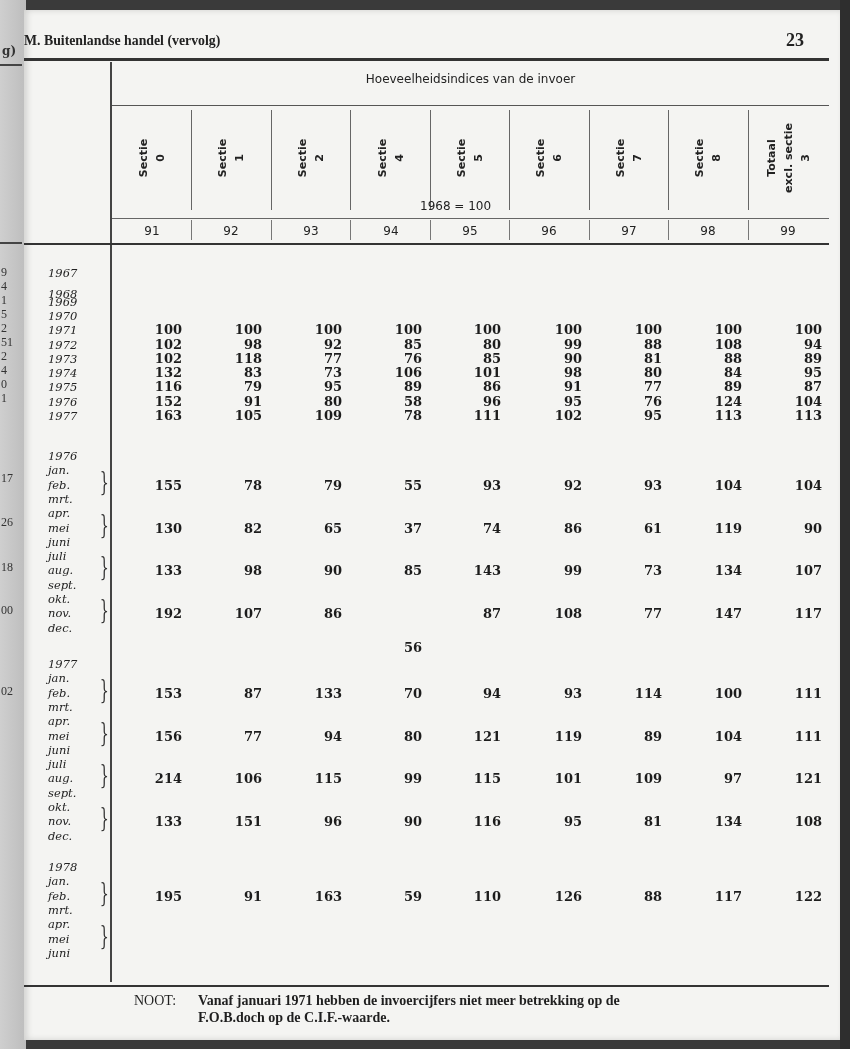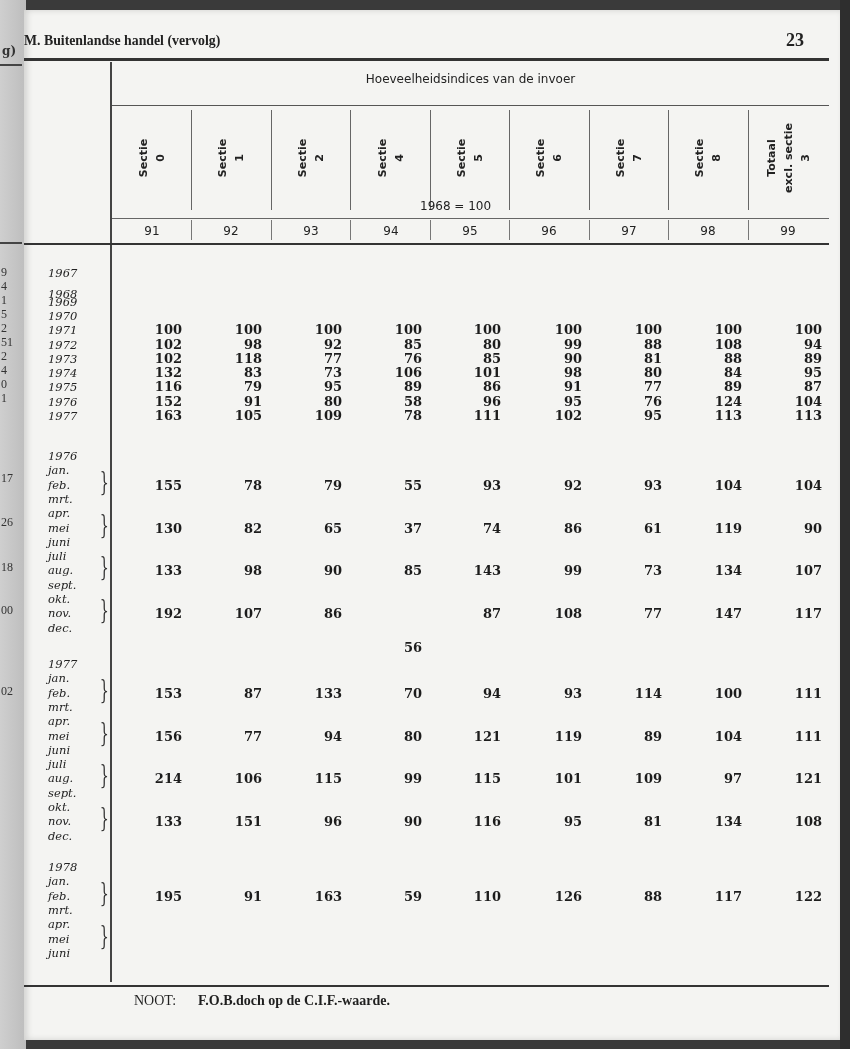--- a/index.html
+++ b/index.html
@@ -410,15 +410,16 @@
     <div class="cell" style="left: 522px; top: 889.6px;">126</div>
     <div class="cell" style="left: 602px; top: 889.6px;">88</div>
     <div class="cell" style="left: 682px; top: 889.6px;">117</div>
     <div class="cell" style="left: 762px; top: 889.6px;">122</div>
   </div>
 
 <div class="bottom-rule"></div>
 <div class="note">
   <span class="lbl">NOOT:</span>
   <span class="txt">
+    <span style="display:block">Vanaf januari 1971 hebben de invoercijfers niet meer betrekking op de</span>
     <span style="display:block">F.O.B.doch op de C.I.F.-waarde.</span>
   </span>
 </div>
 
 </body></html>

